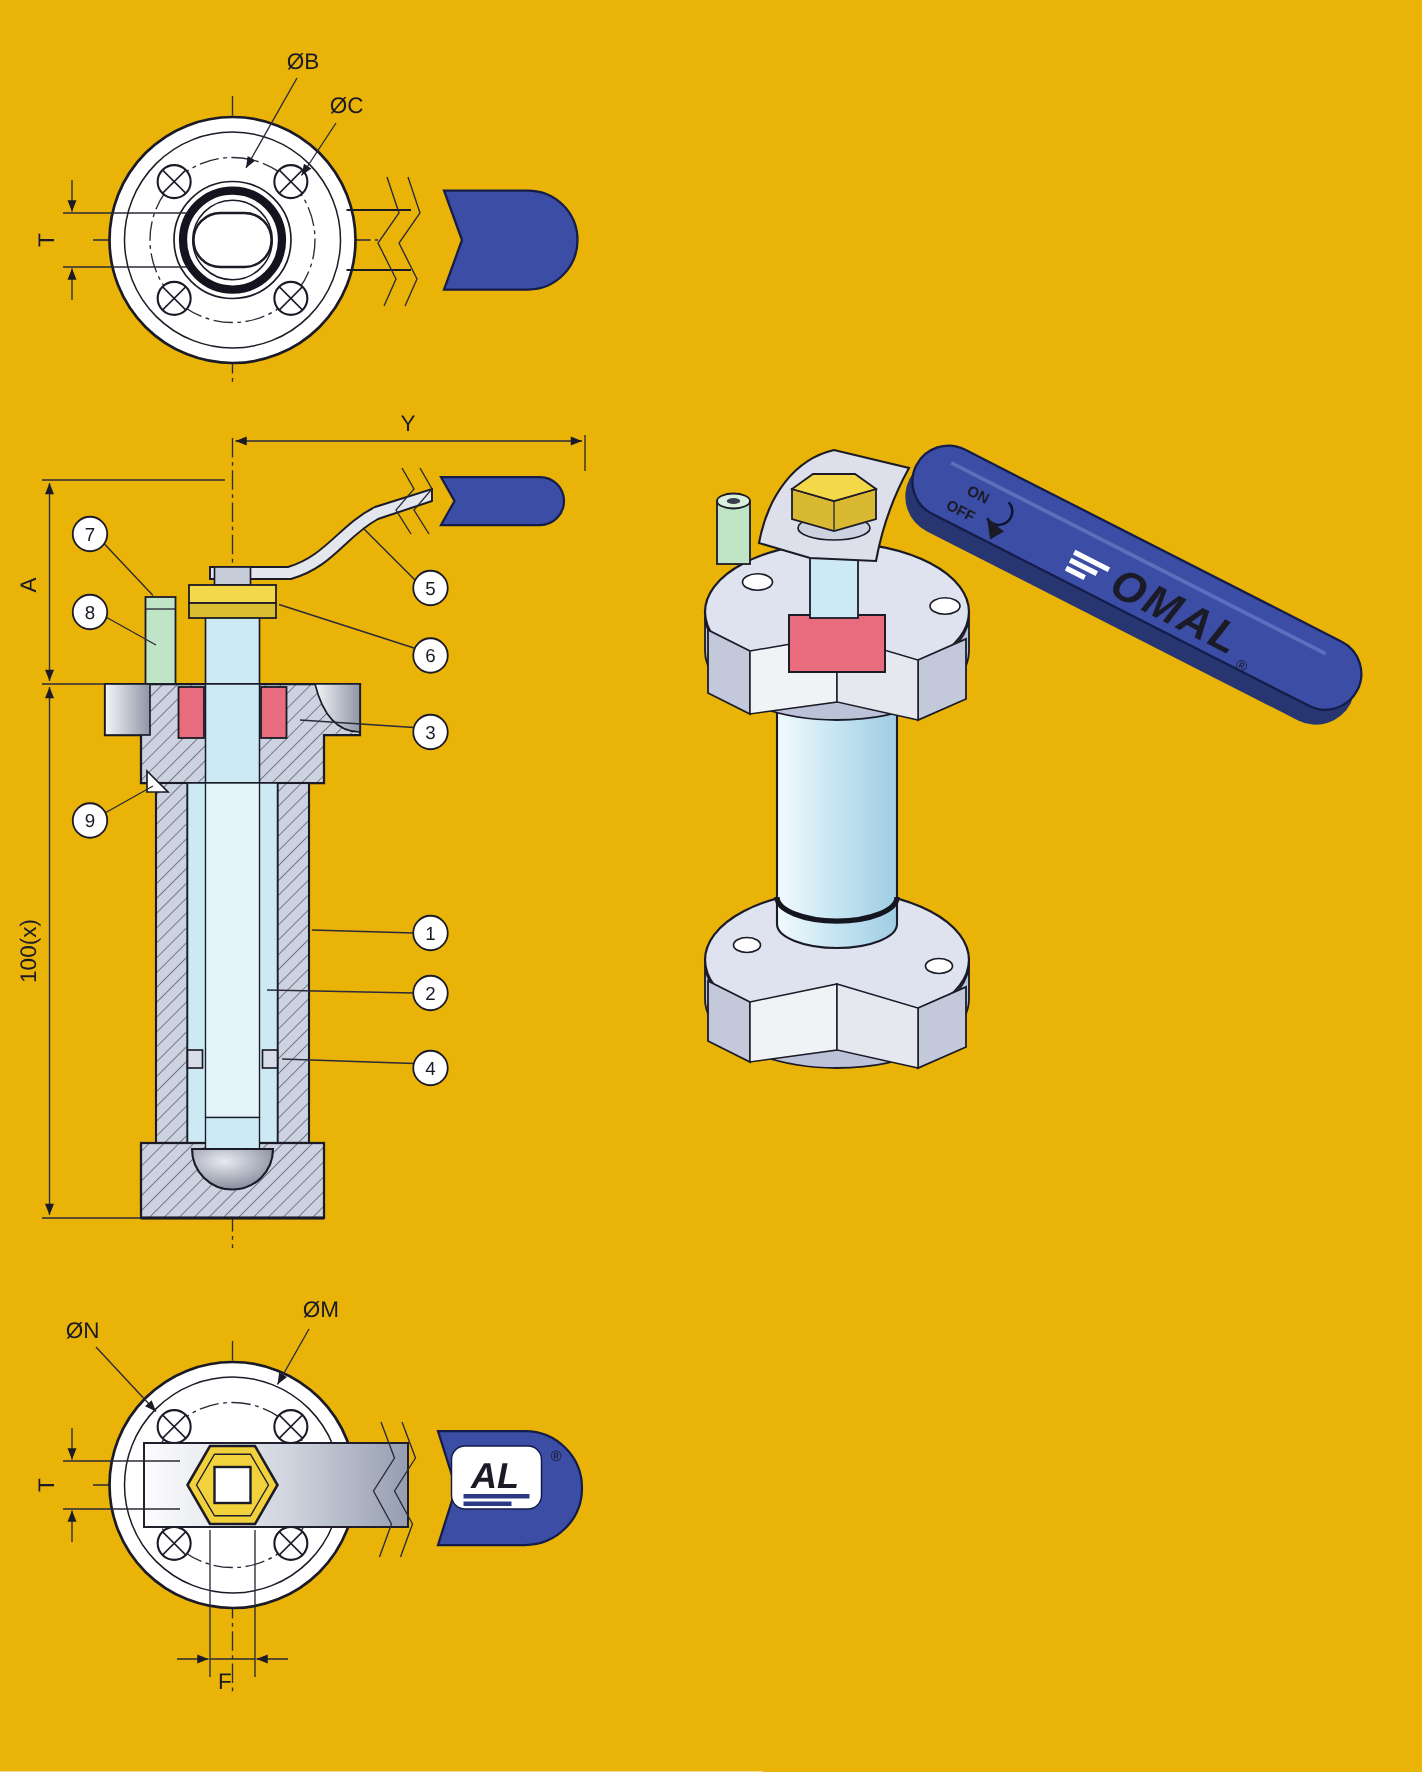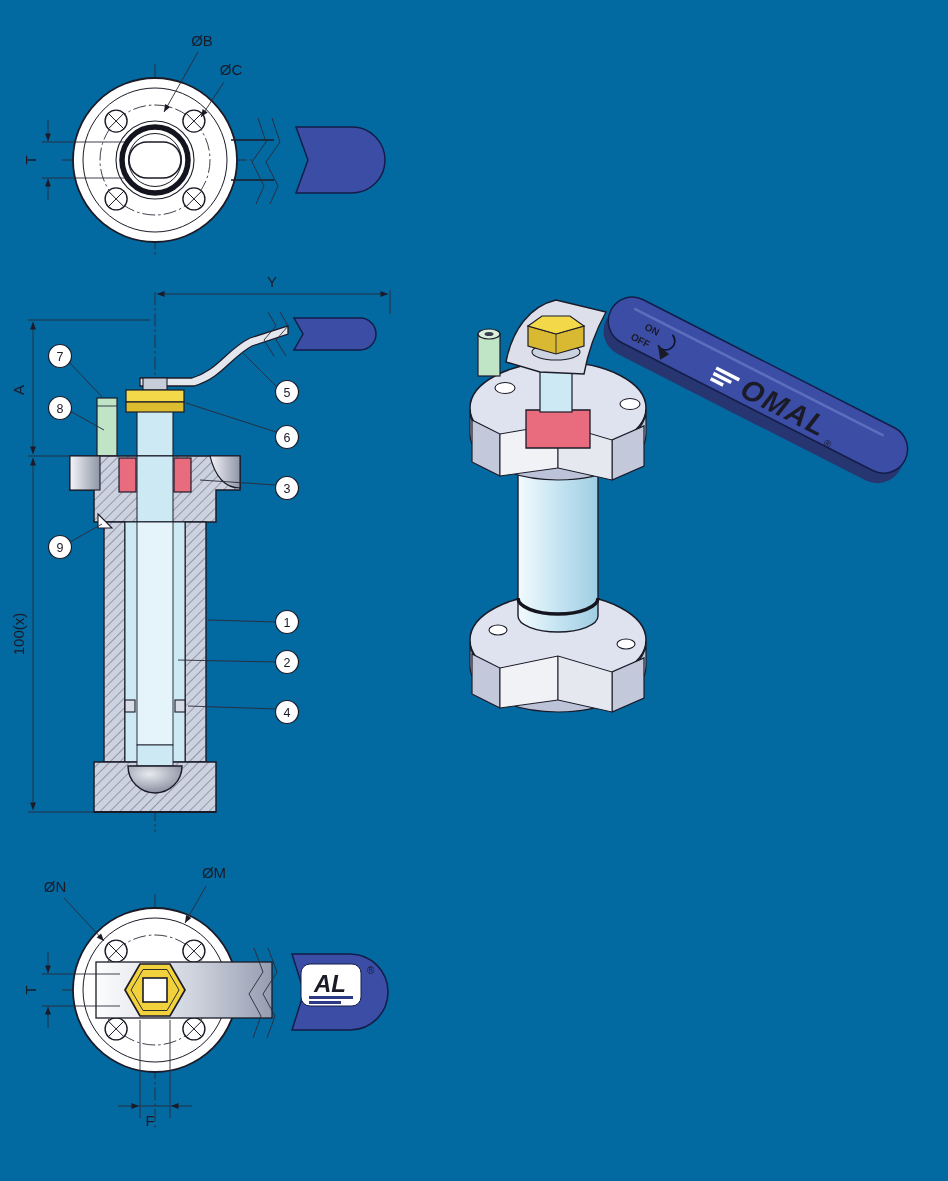--- a/index.html
+++ b/index.html
@@ -1,16 +1,16 @@
 <!DOCTYPE html>
 <html><head>
 <meta charset="utf-8">
 <style>
   html,body{margin:0;padding:0;background:#ffffff;}
-  .stage{position:relative;width:948px;height:1181px;background:#0369a1;overflow:hidden;
+  .stage{position:relative;width:948px;height:1181px;background:#eab308;overflow:hidden;
          font-family:"Liberation Sans", sans-serif;}
   svg{position:absolute;inset:0;display:block;}
   text{font-family:"Liberation Sans", sans-serif;fill:#1b1b28;}
   .dim{font-size:15px;}
   .callout-num{font-size:12.5px;}
   .thin{stroke:#2a2a38;stroke-width:.9;fill:none;}
   .edge{stroke:#1b1b28;stroke-width:1.4;fill:none;}
 </style>
 </head>
 <body>

